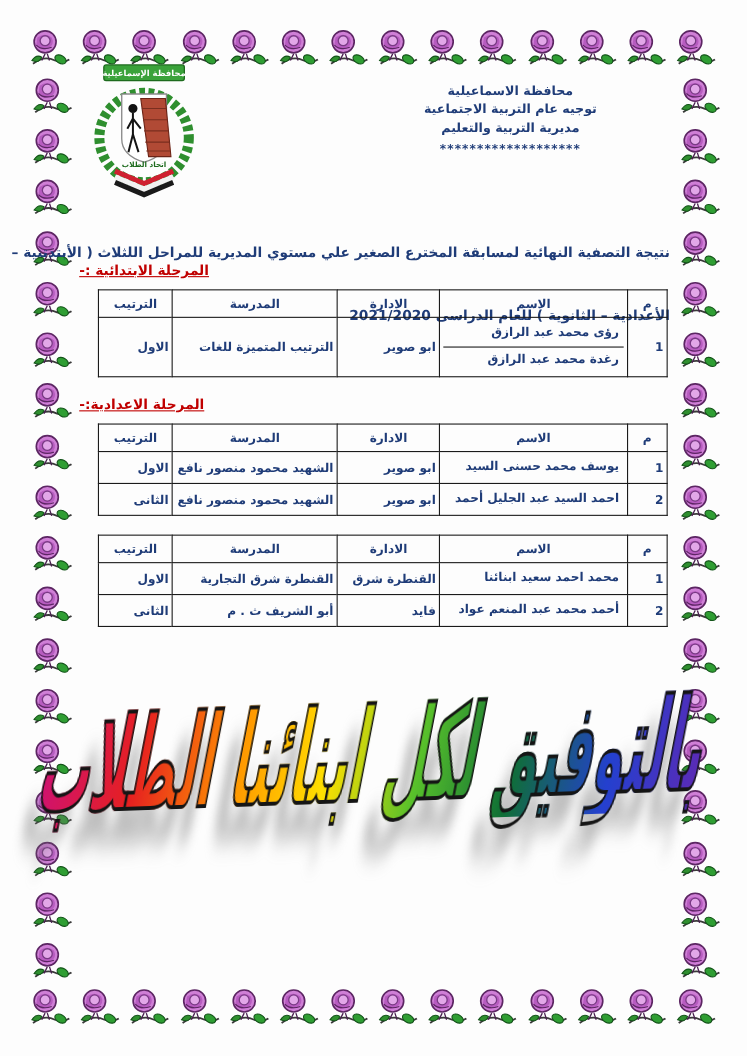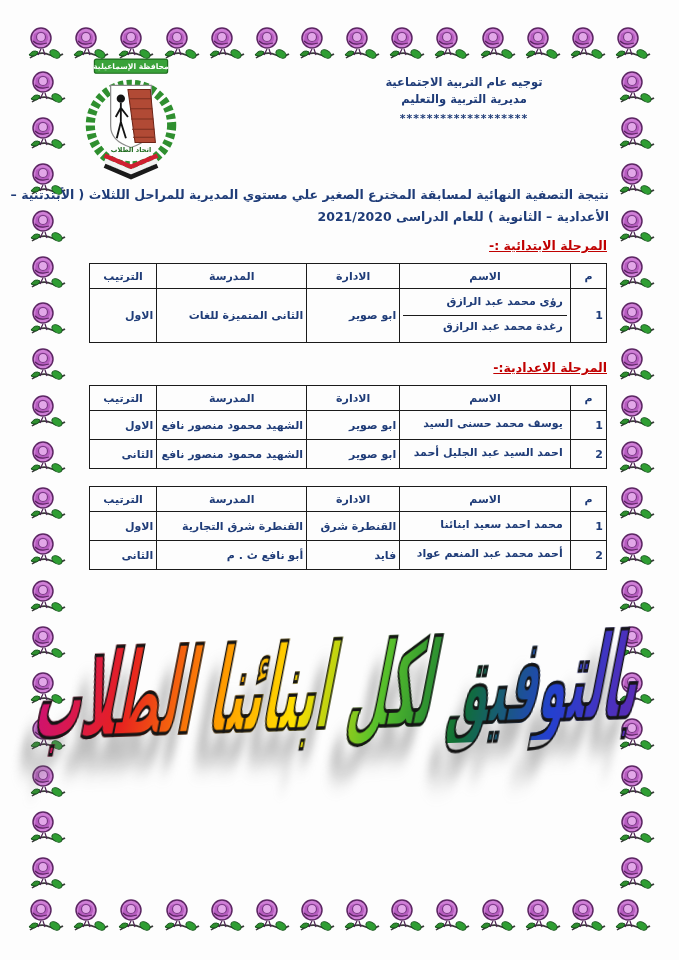--- a/index.html
+++ b/index.html
@@ -22,26 +22,26 @@
     position:absolute;left:330px;top:74px;width:268px;
     text-align:center;color:#1f3c78;font-weight:bold;font-size:11.5px;line-height:17px;
   }
   .org-block .stars{letter-spacing:1px;font-size:11px;margin-top:2px;}
   
   .title{
     position:absolute;right:70px;left:70px;top:184px;
     direction:rtl;text-align:right;color:#1f3c78;font-weight:bold;
     font-size:12.5px;line-height:22px;
   }
-  .title div{white-space:nowrap;}
+  .title div{white-space:nowrap;margin-top:35px;}
   
   .content{position:absolute;right:72px;top:238px;width:535px;direction:rtl;}
   .section-heading{
     margin:0 0 10px 0;color:#c00000;font-size:12.5px;font-weight:bold;
-    text-decoration:underline;text-align:right;
+    text-decoration:underline;text-align:left;
   }
   table.results{
     width:518px;border-collapse:collapse;direction:rtl;margin:0 0 17px 0;
     table-layout:fixed;
   }
   table.results th,table.results td{
     border:1.5px solid #1b1b1b;color:#1f3c78;font-weight:bold;
     font-size:11px;vertical-align:middle;padding:2px 3px;height:20px;
     overflow:hidden;
   }
@@ -735,20 +735,21 @@
     </g>
     <text x="56" y="92" font-size="6.5" font-weight="bold" fill="#1e6b1e" text-anchor="middle">اتحاد الطلاب</text>
     <path d="M30 96 L56 107 L82 96" stroke="#cf2030" stroke-width="4.5" fill="none"></path>
     <path d="M30 101 L56 112 L82 101" stroke="#f2f2f2" stroke-width="4.5" fill="none"></path>
     <path d="M30 106 L56 117 L82 106" stroke="#1a1a1a" stroke-width="4.5" fill="none"></path>
     <rect x="20" y="1" width="72" height="14" rx="2" fill="#3aa23a" stroke="#1e6b1e" stroke-width="1.2"></rect>
     <text x="56" y="11" font-size="7.5" font-weight="bold" fill="#ffffff" text-anchor="middle">محافظة الإسماعيلية</text>
   </svg>
 
   <div class="org-block">
+    <div>محافظة الاسماعيلية</div>
     <div>توجيه عام التربية الاجتماعية</div>
     <div>مديرية التربية والتعليم</div>
     <div class="stars">*******************</div>
   </div>
 
   <div class="title">
     <div>نتيجة التصفية النهائية لمسابقة المخترع الصغير علي مستوي المديرية للمراحل اللثلاث ( الأبتدتنية –</div>
     <div>الأعدادية – الثانوية ) للعام الدراسى 2021/2020</div>
   </div>
 
@@ -774,21 +775,21 @@
         <tbody>
           <tr>
             <td>1</td>
             <td class="name-cell">
               <div class="name-stack">
                 <div>رؤى محمد عبد الرازق</div>
                 <div>رغدة محمد عبد الرازق</div>
               </div>
             </td>
             <td>ابو صوير</td>
-            <td>الثانى المتميزة للغات</td>
+            <td>الترتيب المتميزة للغات</td>
             <td>الاول</td>
           </tr>
         </tbody>
       </table>
       <h3 class="section-heading">المرحلة الاعدادية:-</h3>
       <table class="results">
         <colgroup>
           <col class="c-num">
           <col class="c-name">
           <col class="c-admin">
@@ -859,21 +860,21 @@
             <td>الاول</td>
           </tr>
           <tr>
             <td>2</td>
             <td class="name-cell">
               <div class="name-stack">
                 <div>أحمد محمد عبد المنعم عواد</div>
               </div>
             </td>
             <td>فايد</td>
-            <td>أبو نافع ث . م</td>
+            <td>أبو الشريف ث . م</td>
             <td>الثانى</td>
           </tr>
         </tbody>
       </table>
     </div>
 
   <div class="wordart">
     <span class="wordart-text" id="wordart-text" style="background-image: linear-gradient(to left, rgb(91, 42, 181) 0%, rgb(36, 64, 207) 14%, rgb(15, 111, 53) 29%, rgb(87, 192, 43) 43%, rgb(255, 224, 0) 57%, rgb(255, 148, 0) 71%, rgb(230, 32, 32) 86%, rgb(207, 18, 112) 100%);">بالتوفيق لكل ابنائنا الطلاب</span>
   </div>
 

